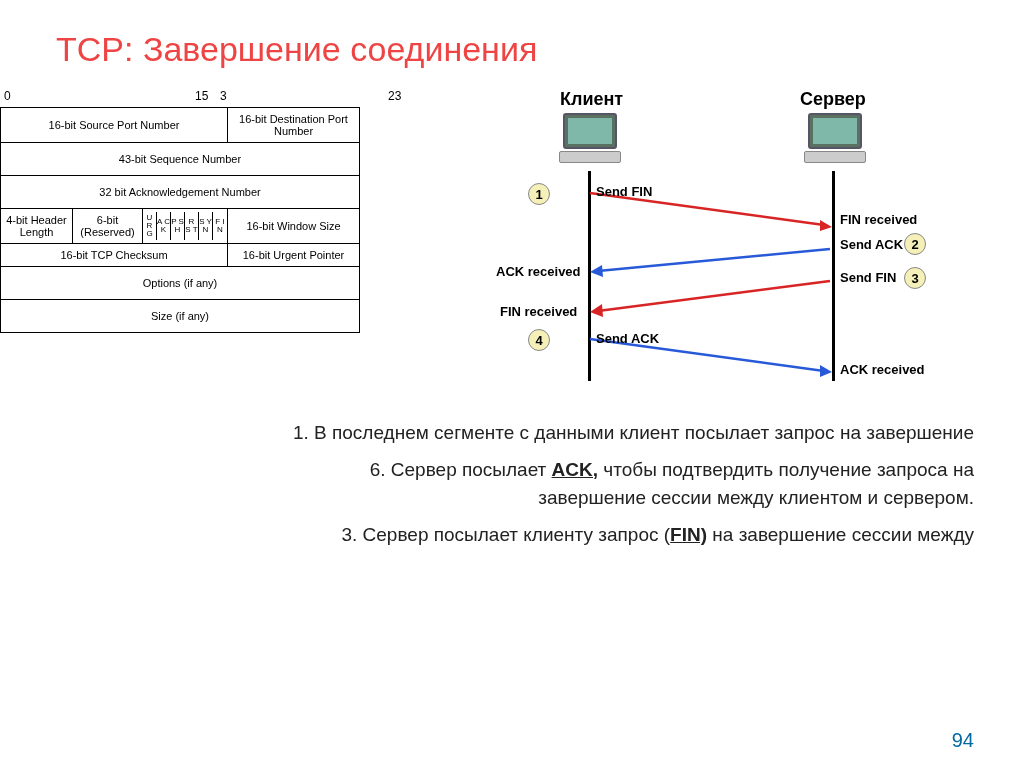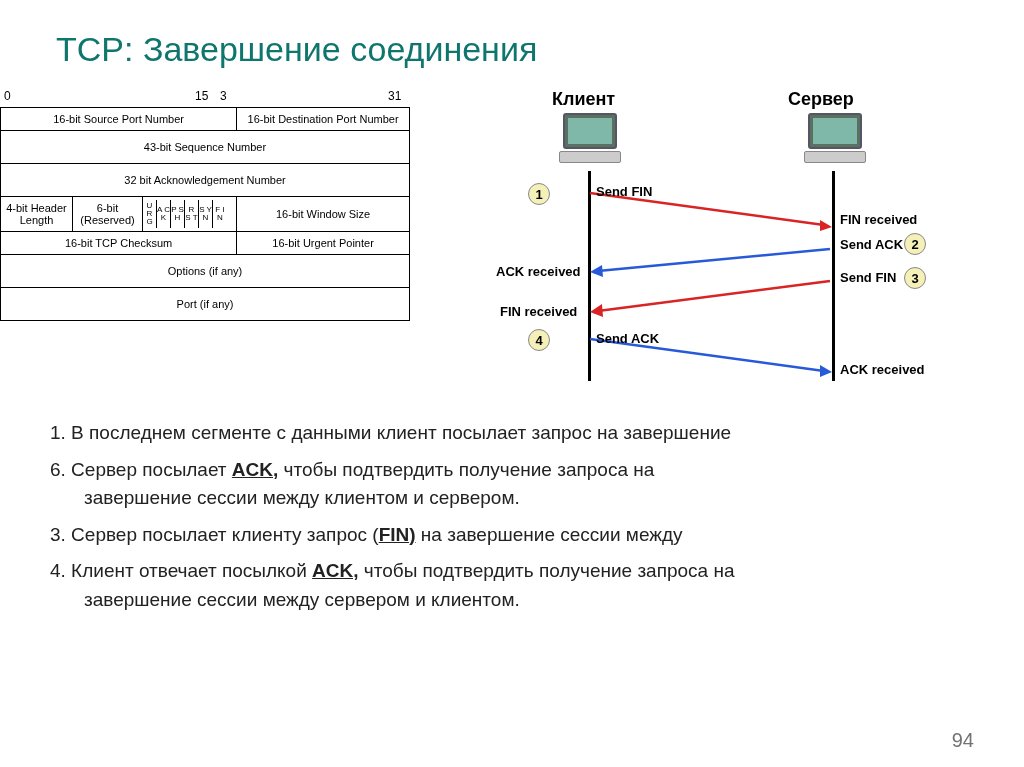--- a/index.html
+++ b/index.html
@@ -1,68 +1,68 @@
 <!DOCTYPE html>
 <html><head>
 <meta charset="utf-8">
 <style>
   * { box-sizing: border-box; margin: 0; padding: 0; }
   body { font-family: Arial, sans-serif; background: #fff; width: 1024px; height: 767px; position: relative; color: #000; }
-  .title { font-size: 34px; font-weight: 400; color: #0f766e; padding: 30px 0 20px 56px; }
+  .title { font-size: 34px; font-weight: 400; color: #ef4444; padding: 30px 0 20px 56px; }
   .content-top { display: flex; margin-left: 0; }
   .header-table { width: 420px; margin-left: 0; }
   .bit-labels { position: relative; height: 18px; font-size: 12px; }
   .bit-0 { position: absolute; left: 4px; }
   .bit-15 { position: absolute; left: 195px; }
   .bit-16 { position: absolute; left: 220px; }
   .bit-31 { position: absolute; left: 388px; }
-  table.hdr { border-collapse: collapse; width: 410px; font-size: 11px; }
+  table.hdr { border-collapse: collapse; width: 360px; font-size: 11px; }
   table.hdr td { border: 1px solid #000; text-align: center; padding: 5px 2px; }
   .flags-cell { padding: 0 !important; }
   .flags-row { display: flex; height: 28px; }
   .flag { border-right: 1px solid #000; width: 14px; display: flex; flex-direction: column; align-items: center; justify-content: center; font-size: 8px; line-height: 8px; }
   .flag:last-child { border-right: none; }
   .diagram { position: relative; width: 470px; height: 300px; margin-left: 60px; }
   .endpoint-label { position: absolute; font-weight: bold; font-size: 18px; top: 0; }
-  .client-lbl { left: 72px; }
-  .server-lbl { left: 308px; }
+  .client-lbl { left: 80px; }
+  .server-lbl { left: 320px; }
   .computer { position: absolute; top: 24px; width: 70px; height: 54px; }
   .comp-client { left: 75px; }
   .comp-server { left: 320px; }
   .monitor { width: 54px; height: 36px; background: #5a7060; border: 2px solid #556; border-radius: 3px; position: relative; margin: 0 auto; }
   .screen { position: absolute; top: 3px; left: 3px; right: 3px; bottom: 3px; background: #7fb8a8; }
   .base { width: 62px; height: 12px; background: #ccc; border: 1px solid #888; margin: 2px auto 0; border-radius: 2px; }
   .lifeline { position: absolute; top: 82px; width: 3px; height: 210px; background: #000; }
   .ll-client { left: 108px; }
   .ll-server { left: 352px; }
   svg.arrows { position: absolute; top: 82px; left: 0; width: 470px; height: 210px; }
   .arrow-red { stroke: #d82424; stroke-width: 2.5; fill: none; }
   .arrow-blue { stroke: #2759d8; stroke-width: 2.5; fill: none; }
   .ah-red { fill: #d82424; }
   .ah-blue { fill: #2759d8; }
   .ev-label { position: absolute; font-weight: bold; font-size: 13px; white-space: nowrap; }
   .step-circle { position: absolute; width: 22px; height: 22px; border-radius: 50%; background: #f5f0b8; border: 1px solid #888; display: flex; align-items: center; justify-content: center; font-weight: bold; font-size: 13px; }
-  .bullets { padding: 30px 50px 0 50px; font-size: 19px; line-height: 1.5; color: #222; }
+  .bullets { padding: 30px 50px 0 50px; font-size: 19px; line-height: 1.5; color: #222; text-align: right; }
   .bullets p { margin-bottom: 8px; }
   .bullets .ind { padding-left: 34px; display: block; }
   .bold-u { font-weight: bold; text-decoration: underline; }
-  .pagenum { position: absolute; bottom: 15px; right: 50px; font-size: 20px; color: #737373; }
+  .pagenum { position: absolute; bottom: 15px; right: 50px; font-size: 20px; color: #0369a1; }
 </style>
 </head>
 <body>
 
 <div class="title">TCP: Завершение соединения</div>
 
 <div class="content-top">
   <div class="header-table">
     <div class="bit-labels">
       <span class="bit-0">0</span>
       <span class="bit-15">15</span>
       <span class="bit-16">3</span>
-      <span class="bit-31">31</span>
+      <span class="bit-31">23</span>
     </div>
     <table class="hdr">
       <tbody>
           <tr>
         <td colspan="4">16-bit Source Port Number</td>
         <td colspan="4">16-bit Destination Port Number</td>
       </tr>
       <tr>
             <td colspan="8" style="padding:10px 2px">43-bit Sequence Number</td>
           </tr>
@@ -85,21 +85,21 @@
         <td colspan="4">16-bit Window Size</td>
       </tr>
       <tr>
         <td colspan="4">16-bit TCP Checksum</td>
         <td colspan="4">16-bit Urgent Pointer</td>
       </tr>
       <tr>
             <td colspan="8" style="padding:10px 8px">Options (if any)</td>
           </tr>
       <tr>
-            <td colspan="8" style="padding:10px 2px">Port (if any)</td>
+            <td colspan="8" style="padding:10px 2px">Size (if any)</td>
           </tr>
     </tbody>
       </table>
   </div>
 
   <div class="diagram">
     <div class="endpoint-label client-lbl">Клиент</div>
     <div class="endpoint-label server-lbl">Сервер</div>
     <div class="computer comp-client">
       <div class="monitor">
@@ -147,19 +147,15 @@
   <p>
     <span>1. В последнем сегменте с данными  клиент посылает запрос  на завершение</span>
   </p>
   <p>
     <span>6. Сервер посылает </span><span class="bold-u">ACK,</span><span> чтобы подтвердить получение запроса на</span>
     <span class="ind">завершение сессии между клиентом и сервером.</span>
   </p>
   <p>
     <span>3. Сервер посылает клиенту  запрос (</span><span class="bold-u">FIN)</span><span> на завершение сессии между</span>
   </p>
-  <p>
-    <span>4. Клиент отвечает посылкой </span><span class="bold-u">ACK,</span><span> чтобы подтвердить получение запроса на</span>
-    <span class="ind">завершение сессии между сервером и клиентом.</span>
-  </p>
 </div>
 
 <div class="pagenum">94</div>
 
 </body></html>

